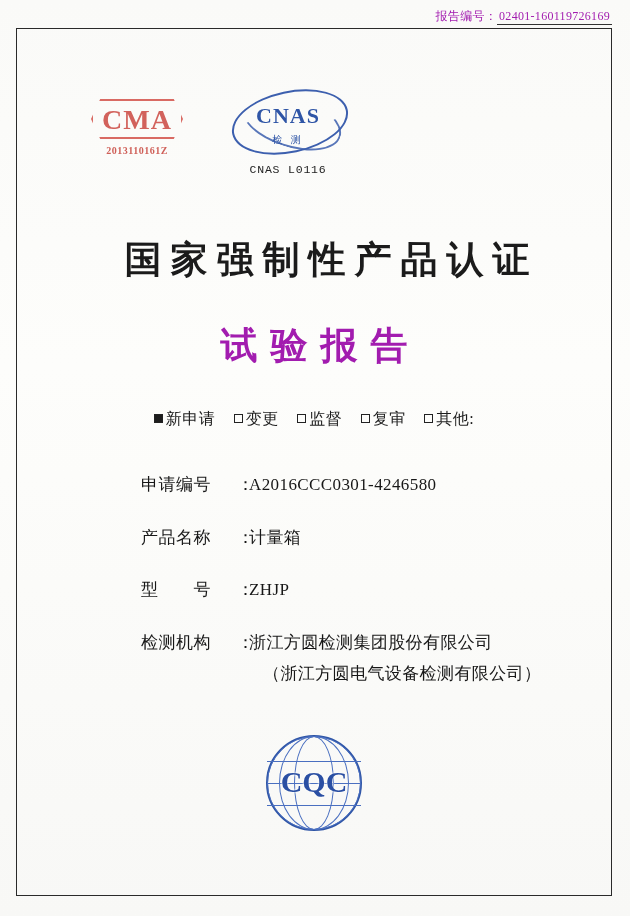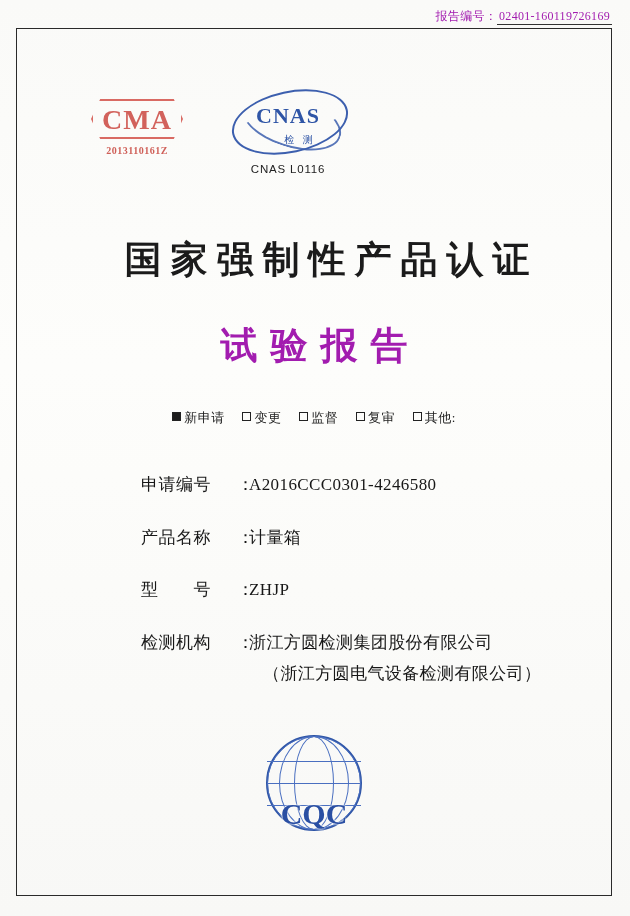--- a/index.html
+++ b/index.html
@@ -149,31 +149,31 @@
     height: 48px;
     border: 2px solid #3c5fae;
     border-radius: 50%;
     border-left-color: transparent;
     border-top-color: transparent;
     transform: rotate(18deg);
     opacity: 0.85;
   }
   .cnas-sub {
     position: absolute;
-    left: 12px;
+    left: 0;
     top: 46px;
     width: 126px;
     text-align: center;
     font-size: 10px;
     letter-spacing: 3px;
     color: #2f55a6;
   }
   .cnas-code {
     margin-top: 2px;
-    font-family: Liberation Sans, sans-serif;
+    font-family: Liberation Mono, monospace;
     font-size: 11.5px;
     letter-spacing: 0.8px;
     color: #222;
   }
 
   
   .title-main {
     position: absolute;
     left: 13px;
     top: 206px;
@@ -200,21 +200,21 @@
     color: #a21caf;
   }
 
   
   .checkrow {
     position: absolute;
     left: 0;
     top: 380px;
     width: 100%;
     text-align: center;
-    font-size: 13px;
+    font-size: 16px;
     color: #1c1c1c;
     letter-spacing: 0.5px;
   }
   .checkrow .item {
     display: inline-block;
     margin: 0 7px;
     white-space: nowrap;
   }
   .box {
     display: inline-block;
@@ -313,21 +313,20 @@
     left: 0;
     top: 30px;
     width: 96px;
     text-align: center;
     font-family: "Liberation Serif", serif;
     font-weight: bold;
     font-size: 30px;
     letter-spacing: 0px;
     color: #2a4fa3;
     text-shadow: 0 0 2px #fdfdfb, 0 0 3px #fdfdfb;
-    margin-top: 32px;
   }
 </style>
 </head>
 <body>
 
 <div class="page">
   <div class="paper-tint"></div>
 
   <div class="report-no">
     <span>报告编号：</span><span class="underline">02401-160119726169</span>

